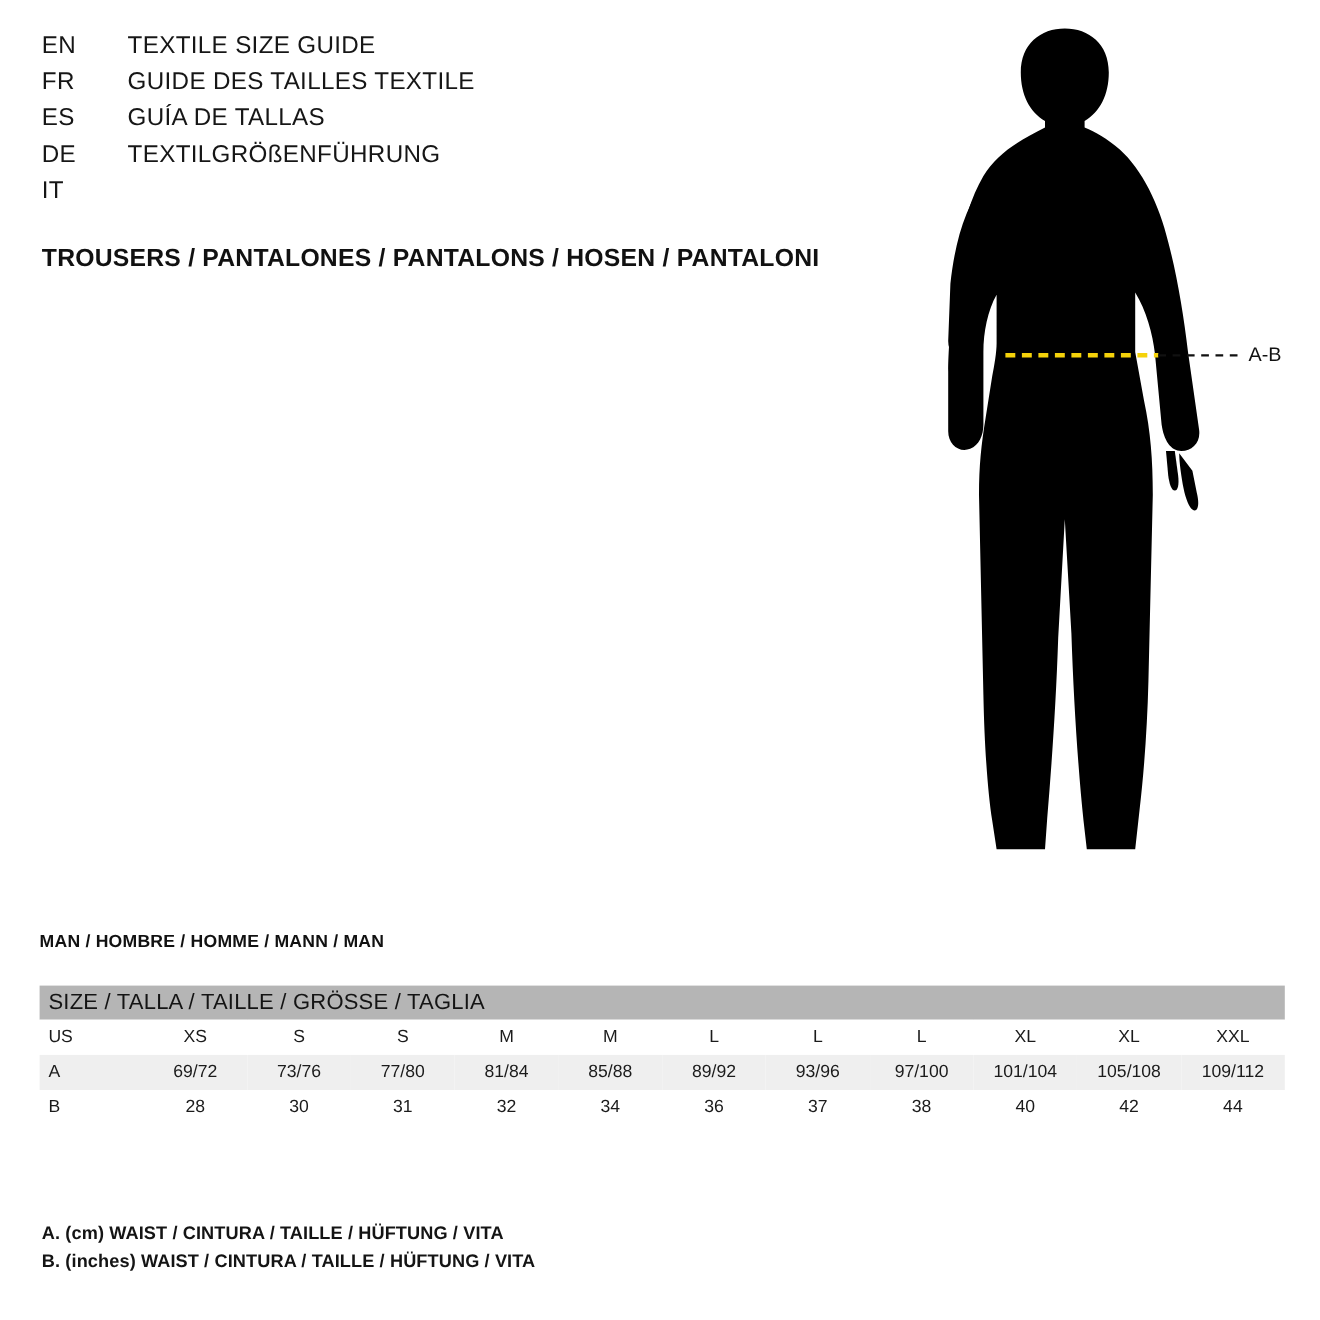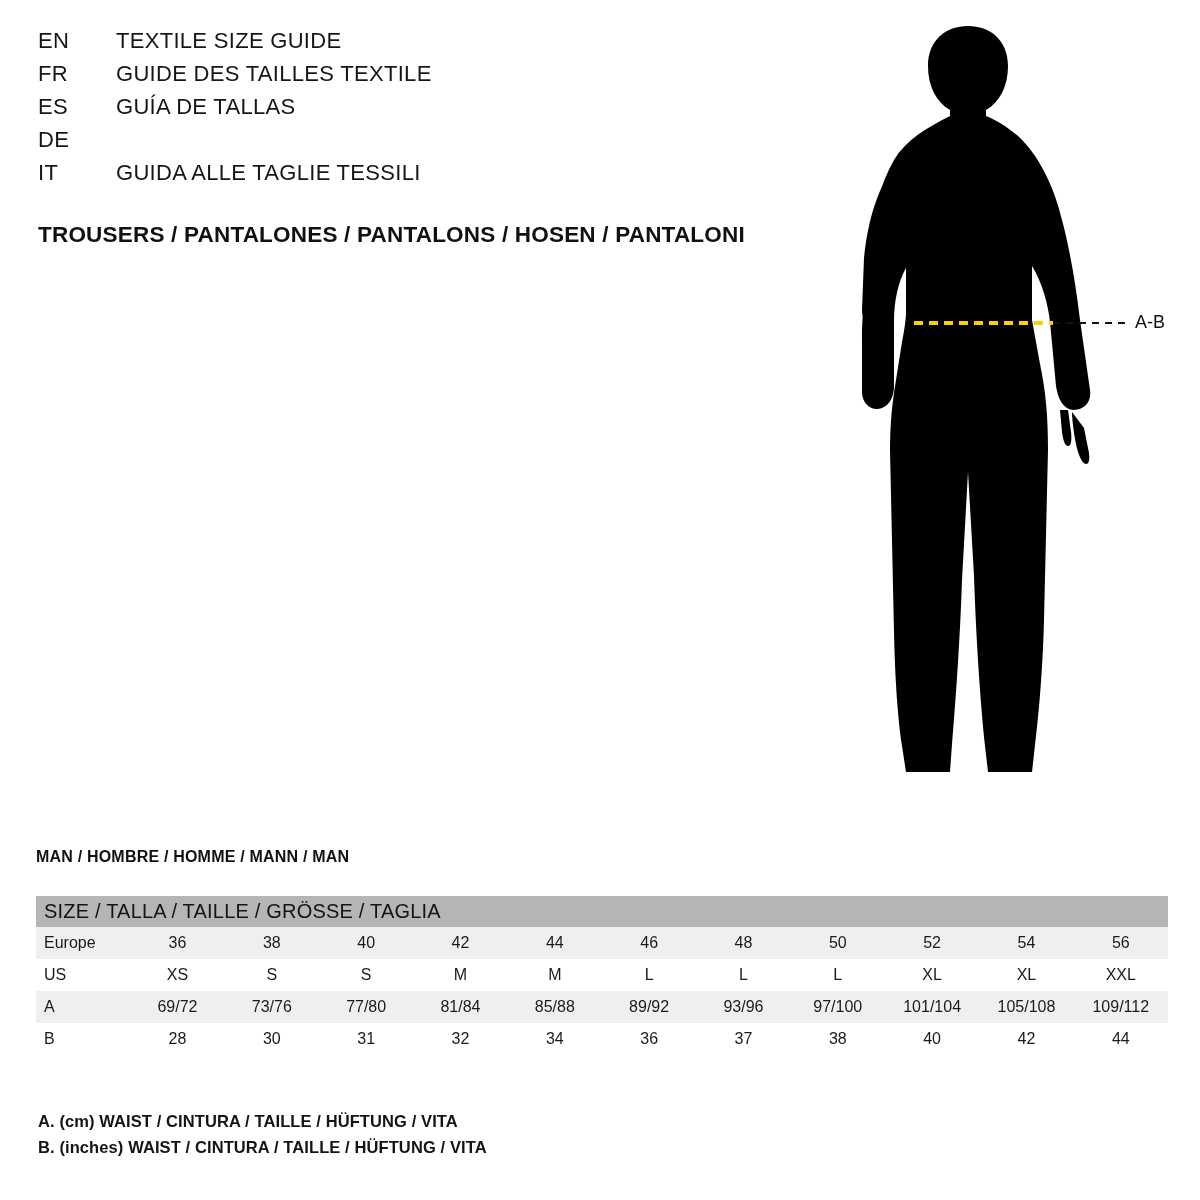--- a/index.html
+++ b/index.html
@@ -138,24 +138,24 @@
     <div class="lang-row">
       <div class="lang-code">FR</div>
       <div class="lang-text">GUIDE DES TAILLES TEXTILE</div>
     </div>
     <div class="lang-row">
       <div class="lang-code">ES</div>
       <div class="lang-text">GUÍA DE TALLAS</div>
     </div>
     <div class="lang-row">
       <div class="lang-code">DE</div>
+      <div class="lang-text">TEXTILGRÖßENFÜHRUNG</div>
     </div>
     <div class="lang-row">
       <div class="lang-code">IT</div>
-      <div class="lang-text">GUIDA ALLE TAGLIE TESSILI</div>
     </div>
   </div>
 
   <div class="garment-line">TROUSERS / PANTALONES / PANTALONS / HOSEN / PANTALONI</div>
 
   <div class="figure-wrap">
     <svg width="390" height="790" viewBox="0 0 390 790" xmlns="http://www.w3.org/2000/svg">
 
       <g>
 
@@ -215,34 +215,20 @@
   </div>
 
   <div class="table-section">
     <div class="gender-line">MAN / HOMBRE / HOMME / MANN / MAN</div>
     <table class="size-table">
       <tbody>
         <tr class="head-row">
           <td colspan="12">SIZE / TALLA / TAILLE / GRÖSSE / TAGLIA</td>
         </tr>
 
-        <tr class="band-light">
-          <td class="rowlabel">Europe</td>
-          <td>36</td>
-          <td>38</td>
-          <td>40</td>
-          <td>42</td>
-          <td>44</td>
-          <td>46</td>
-          <td>48</td>
-          <td>50</td>
-          <td>52</td>
-          <td>54</td>
-          <td>56</td>
-        </tr>
 
         <tr class="band-white">
           <td class="rowlabel">US</td>
           <td>XS</td>
           <td>S</td>
           <td>S</td>
           <td>M</td>
           <td>M</td>
           <td>L</td>
           <td>L</td>

